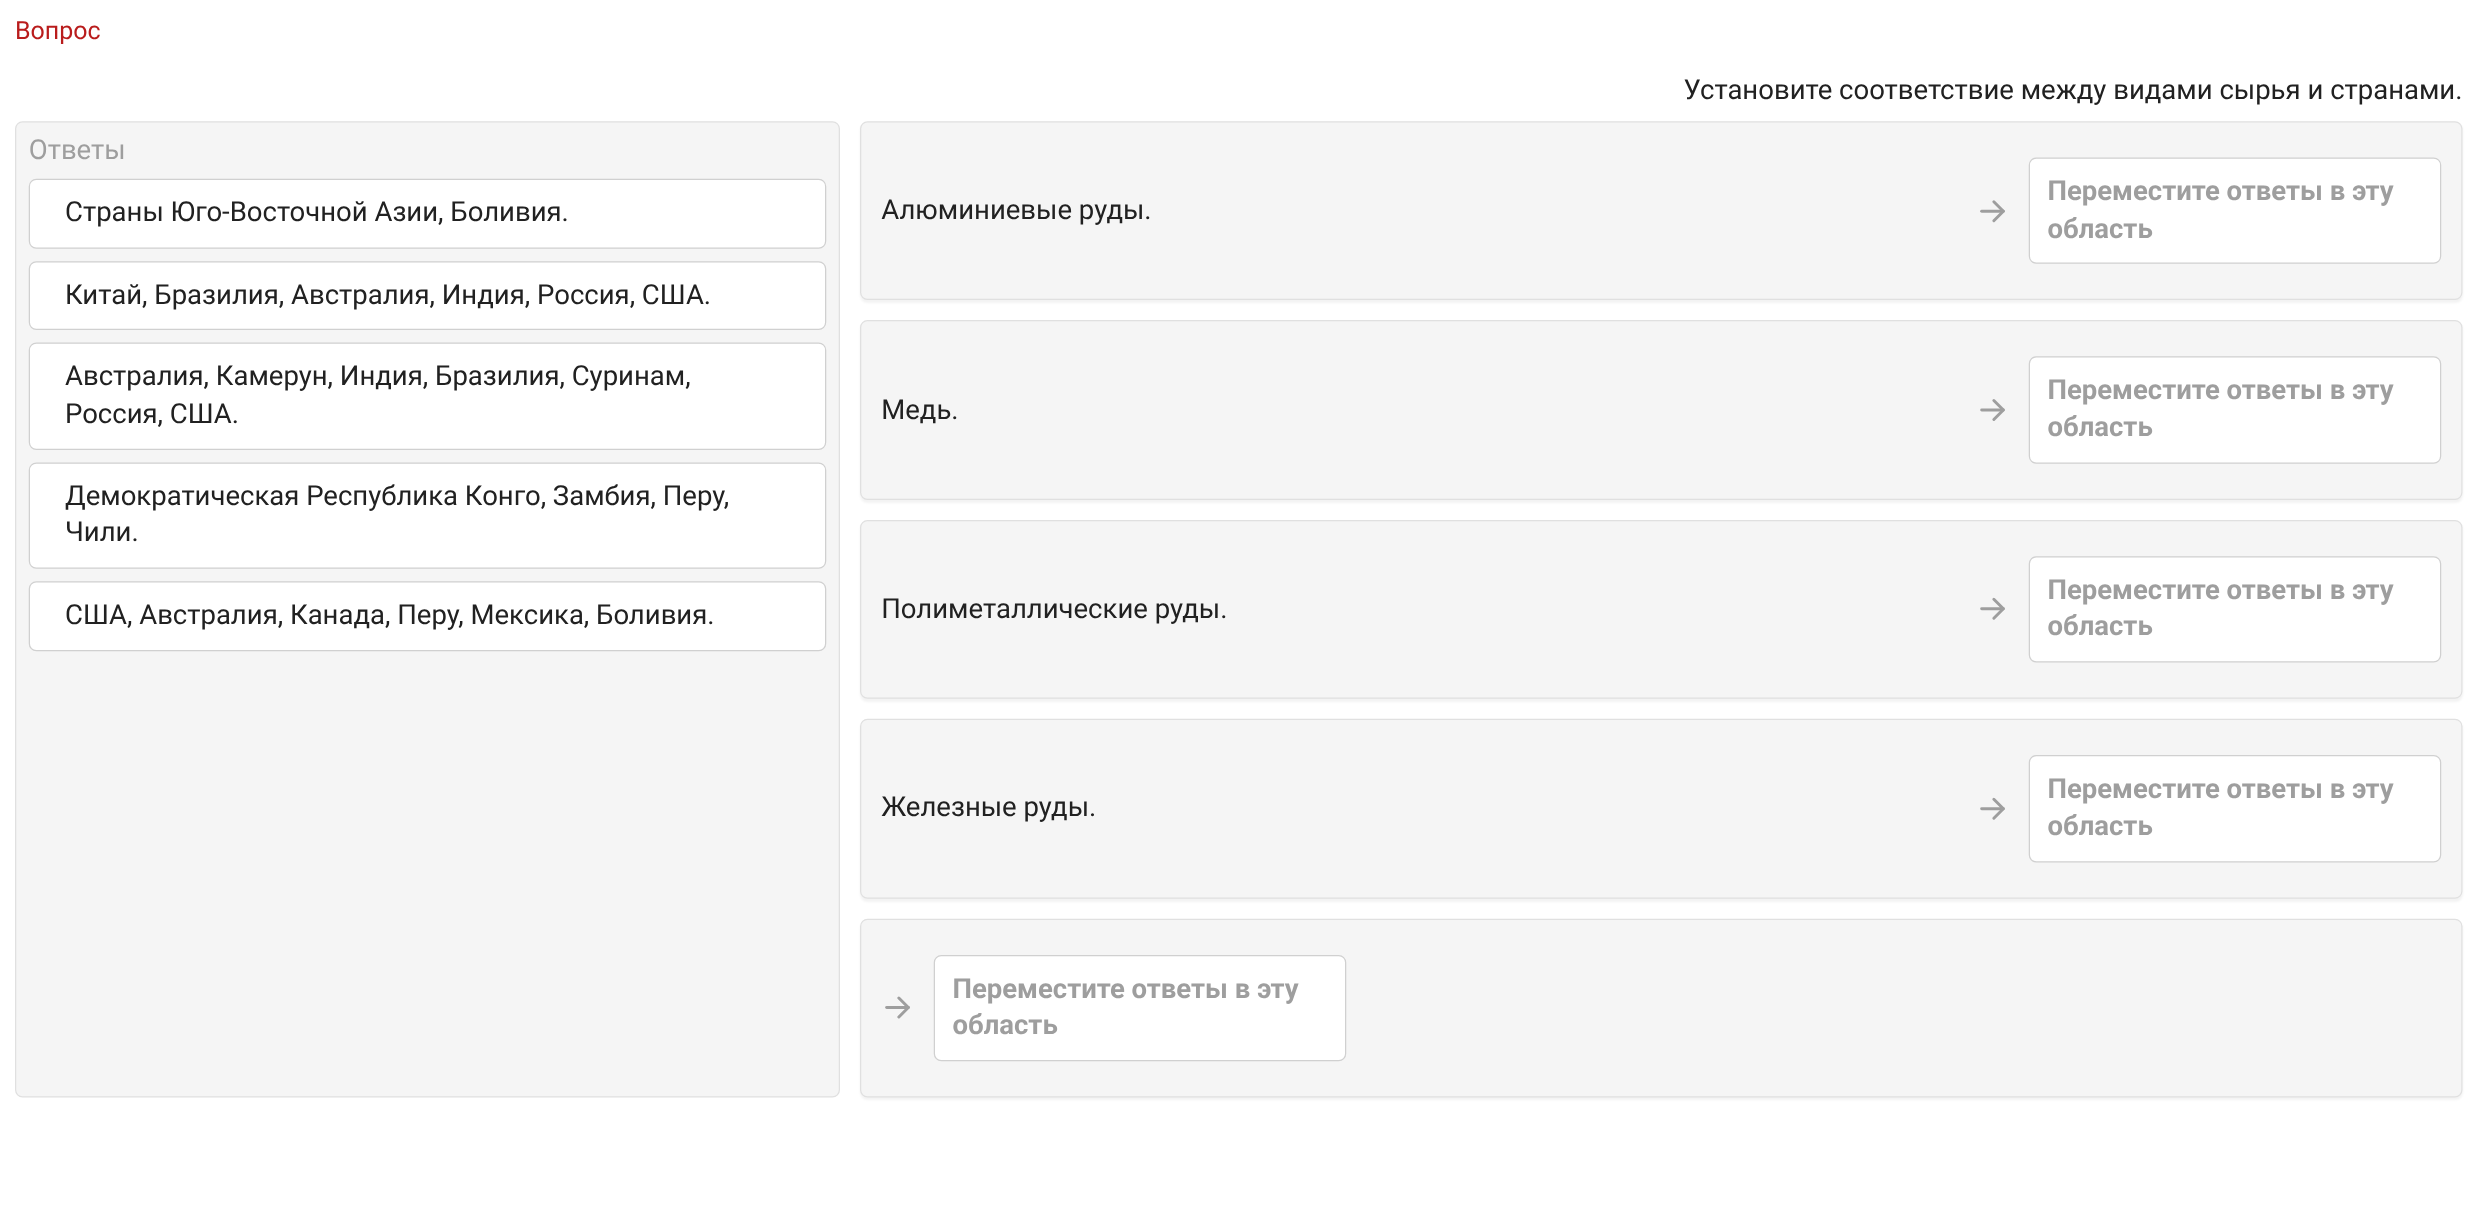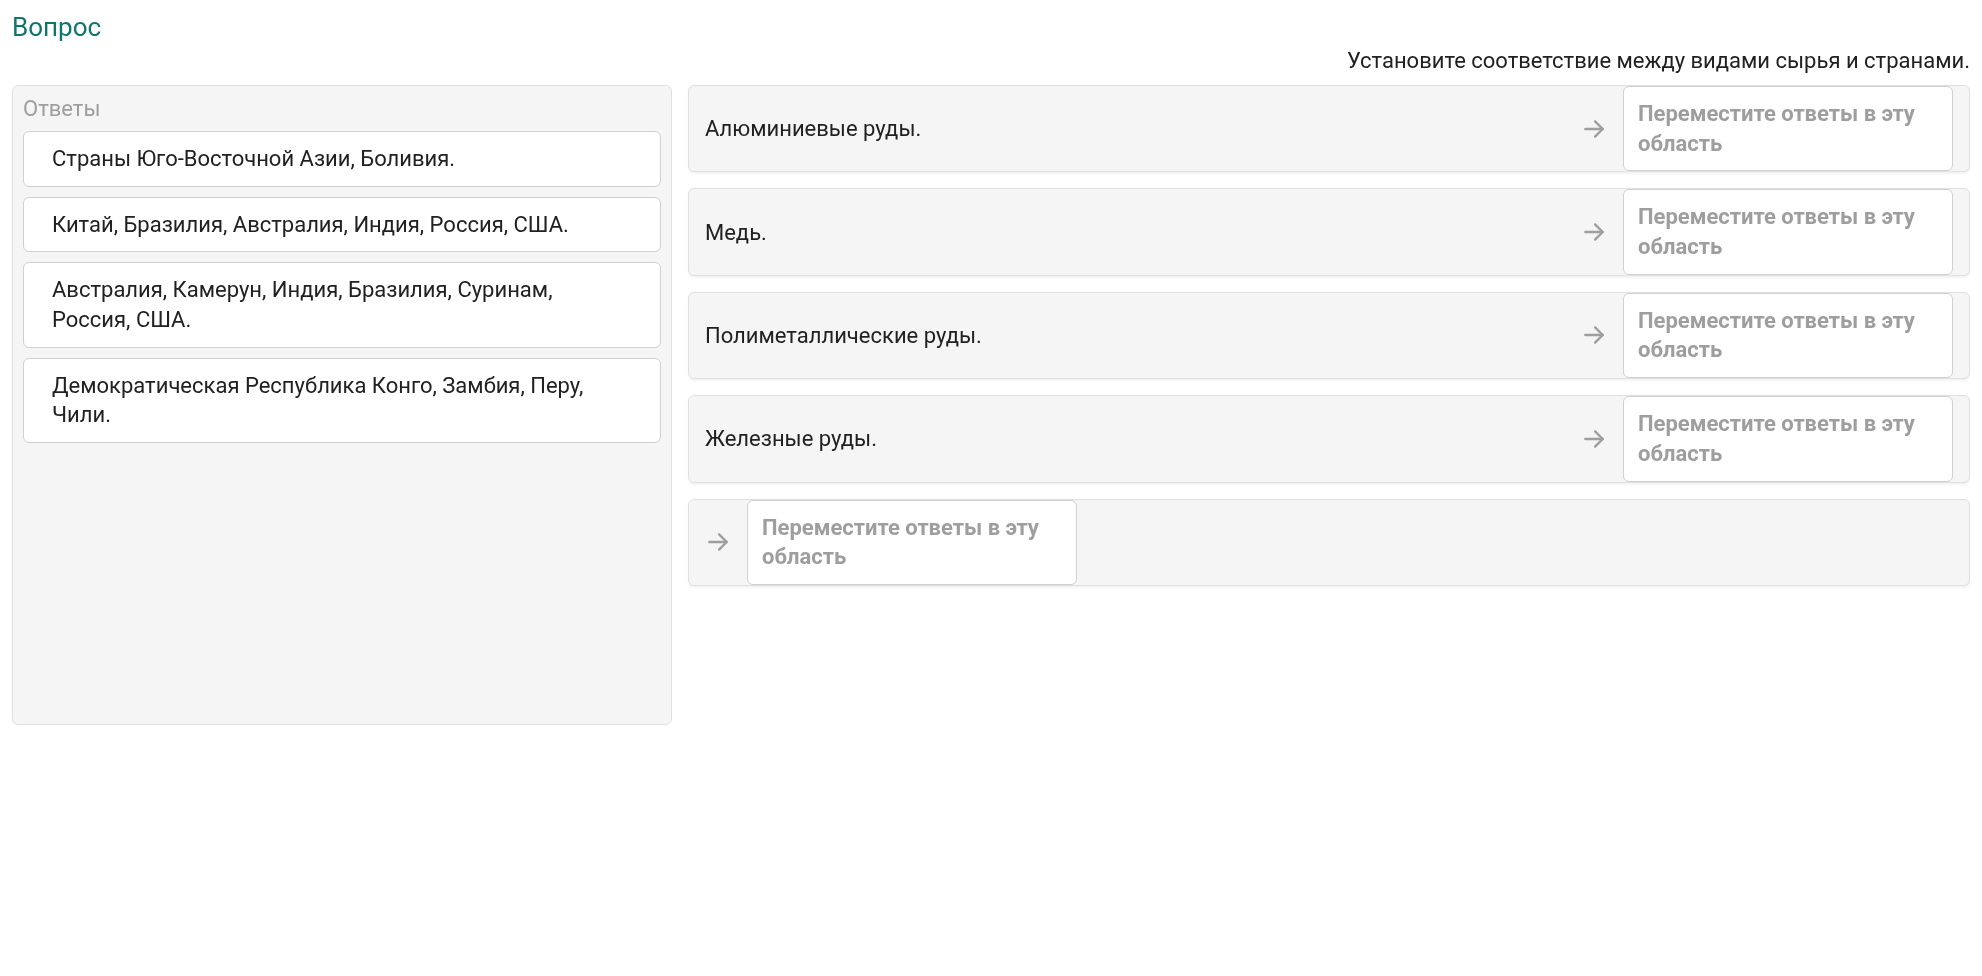--- a/index.html
+++ b/index.html
@@ -8,23 +8,23 @@
       padding: 0;
     }
     body {
       font-family: -apple-system, BlinkMacSystemFont, 'Segoe UI', Roboto, Arial, sans-serif;
       background: #ffffff;
       padding: 12px;
       font-size: 22px;
       color: #212121;
     }
     .question-label {
-      color: #0f766e;
-      font-size: 26px;
-      margin-bottom: 6px;
+      color: #b91c1c;
+      font-size: 20px;
+      margin-bottom: 24px;
     }
     .question-text {
       color: #212121;
       font-size: 22px;
       margin-bottom: 12px;
       text-align: right;
     }
     .content-wrapper {
       display: flex;
       gap: 16px;
@@ -56,21 +56,21 @@
     .targets-column {
       flex: 1;
       display: flex;
       flex-direction: column;
       gap: 16px;
     }
     .target-row {
       background: #f5f5f5;
       border: 1px solid #e0e0e0;
       border-radius: 6px;
-      padding: 0 16px;
+      padding: 28px 16px;
       display: flex;
       align-items: center;
       gap: 16px;
       box-shadow: 0 2px 2px rgba(0,0,0,0.05);
     }
     .target-label {
       flex: 1;
       color: #212121;
       font-size: 22px;
     }
@@ -105,20 +105,21 @@
 <div class="question-label">Вопрос</div>
 <div class="question-text">Установите соответствие между видами сырья и странами.</div>
 
 <div class="content-wrapper">
   <div class="answers-panel">
     <div class="answers-label">Ответы</div>
     <div class="answer-item">Страны Юго-Восточной Азии, Боливия.</div>
     <div class="answer-item">Китай, Бразилия, Австралия, Индия, Россия, США.</div>
     <div class="answer-item">Австралия, Камерун, Индия, Бразилия, Суринам, Россия, США.</div>
     <div class="answer-item">Демократическая Республика Конго, Замбия, Перу, Чили.</div>
+    <div class="answer-item">США, Австралия, Канада, Перу, Мексика, Боливия.</div>
   </div>
 
   <div class="targets-column">
     <div class="target-row">
       <div class="target-label">Алюминиевые руды.</div>
       <span class="arrow-icon">
         <svg viewBox="0 0 24 24" fill="none" stroke="currentColor" stroke-width="2.2" stroke-linecap="round" stroke-linejoin="round">
             <line x1="4" y1="12" x2="20" y2="12"></line>
             <polyline points="13 5 20 12 13 19"></polyline>
           </svg>

